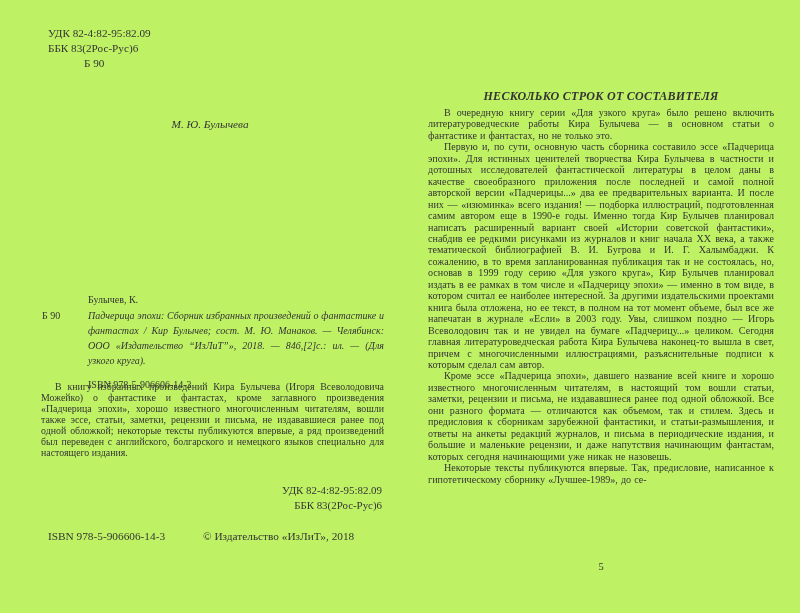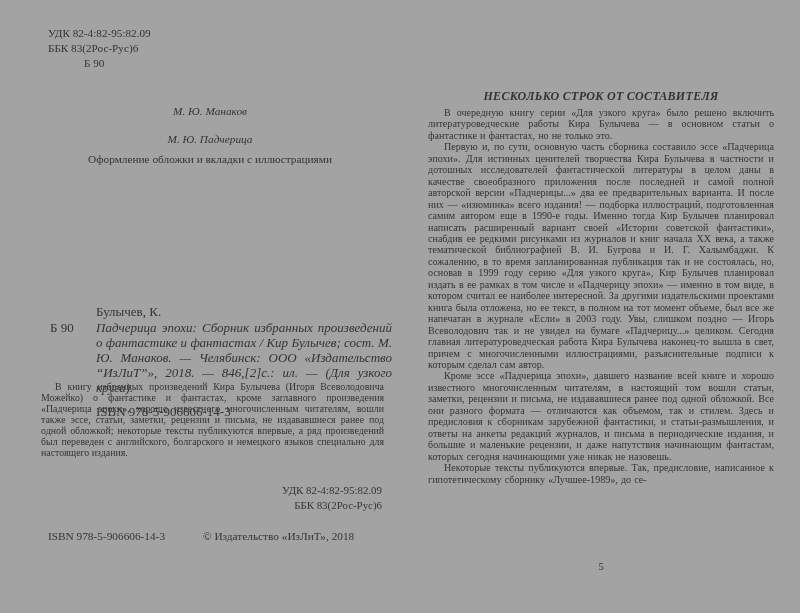--- a/index.html
+++ b/index.html
@@ -1,37 +1,37 @@
 <!DOCTYPE html>
 <html><head>
 <meta charset="utf-8">
 <style>
   html,body{margin:0;padding:0;}
   body{width:800px;height:613px;background:#ffffff;}
   .spread{
     position:relative;width:800px;height:613px;overflow:hidden;
-    background:#a3a3a3;
+    background:#bef264;
     font-family:"Liberation Serif","DejaVu Serif",serif;
     color:#343434;
     -webkit-font-smoothing:antialiased;
   }
   .page{position:absolute;top:0;height:613px;}
   .left-page{left:36px;width:348px;}
   .right-page{left:428px;width:346px;}
 
   
   .codes-top{position:absolute;top:26px;left:12px;font-size:11.2px;line-height:15px;white-space:nowrap;}
   .codes-top .code-indent{margin-left:36px;}
 
   .credits{position:absolute;top:104px;left:0;width:100%;text-align:center;font-size:11.3px;line-height:15px;}
   .credit-group{margin:0 0 13px 0;}
   .credit-group.tight{margin-bottom:5px;}
   .credit-name{font-style:italic;}
 
-  .catalog{position:absolute;top:304px;left:0;width:100%;font-size:13px;line-height:15px;margin-left:8px;}
+  .catalog{position:absolute;top:292px;left:0;width:100%;font-size:10px;line-height:15px;}
   .catalog-author{margin-left:52px;}
   .catalog-row{display:flex;margin-top:1px;}
   .catalog-code{width:52px;flex:0 0 52px;padding-left:6px;box-sizing:border-box;white-space:nowrap;}
   .catalog-entry{flex:1;text-align:justify;font-style:italic;}
   .catalog-isbn{margin-left:52px;margin-top:9px;}
 
   .annotation{position:absolute;top:381px;left:5px;right:0;font-size:9.9px;line-height:11px;text-align:justify;}
   .annotation p{margin:0;text-indent:14px;}
 
   .codes-bottom{position:absolute;top:483px;right:2px;text-align:right;font-size:10.9px;line-height:15px;white-space:nowrap;}
@@ -59,27 +59,25 @@
   <div class="page left-page">
 
     <div class="codes-top">
       <div>УДК 82-4:82-95:82.09</div>
       <div>ББК 83(2Рос-Рус)6</div>
       <div class="code-indent">Б 90</div>
     </div>
 
     <div class="credits">
       <div class="credit-group">
-        <div class="credit-name">М. Ю. Манаков</div>
       </div>
       <div class="credit-group tight">
-        <div class="credit-name">М. Ю. Падчерица</div>
+        <div class="credit-name">М. Ю. Булычева</div>
       </div>
       <div class="credit-group">
-        <div>Оформление обложки и вкладки с иллюстрациями</div>
       </div>
     </div>
 
     <div class="catalog">
       <div class="catalog-author">Булычев, К.</div>
       <div class="catalog-row">
         <div class="catalog-code">Б 90</div>
         <div class="catalog-entry">Падчерица эпохи: Сборник избранных произведений о фантастике и фантастах / Кир Булычев; сост. М. Ю. Манаков. — Челябинск: ООО «Издательство “ИзЛиТ”», 2018. — 846,[2]с.: ил. — (Для узкого круга).</div>
       </div>
       <div class="catalog-isbn">ISBN 978-5-906606-14-3</div>

